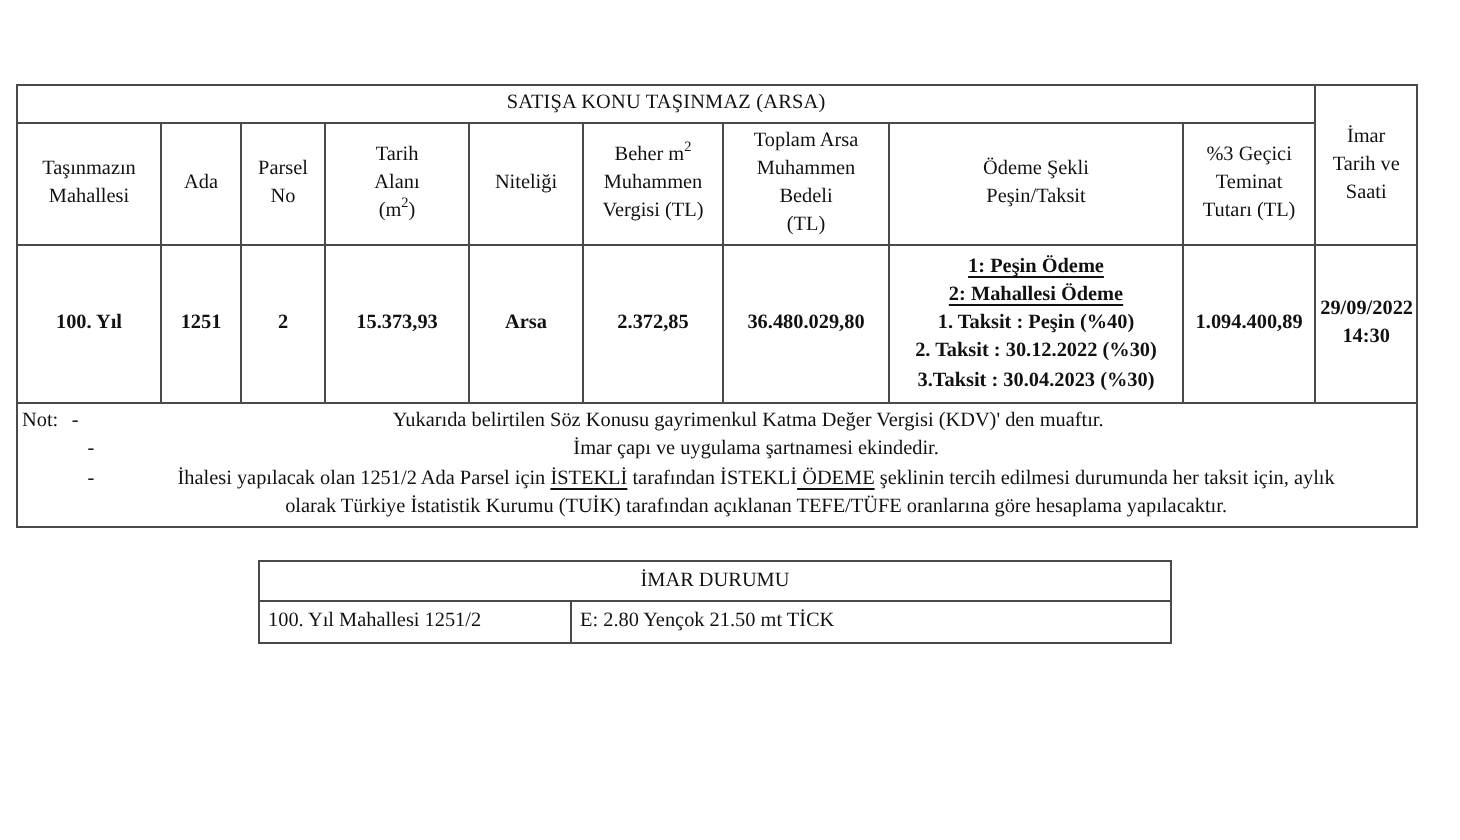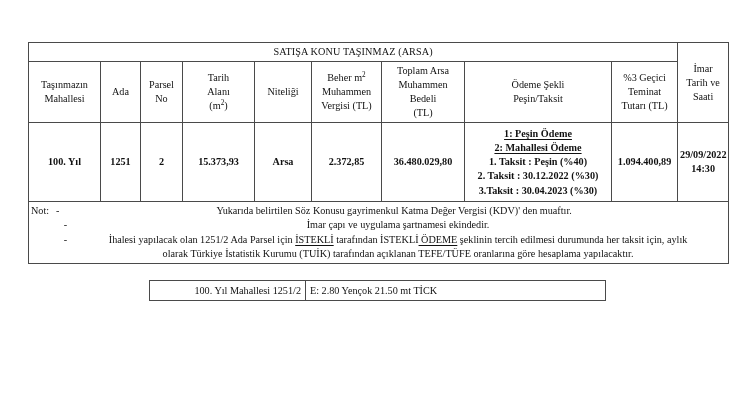--- a/index.html
+++ b/index.html
@@ -13,21 +13,21 @@
     overflow: hidden;
     font-family: "Liberation Serif", "DejaVu Serif", serif;
     color: #111111;
     -webkit-font-smoothing: antialiased;
   }
   .page {
     position: relative;
     width: 730px;
     height: 418px;
     box-sizing: border-box;
-    padding: 42px 15px 0 28px;
+    padding: 42px 15px 0 8px;
   }
 
   
   table.main {
     width: 700px;
     border-collapse: collapse;
     table-layout: fixed;
     border: 1.3px solid #3a3a3a;
   }
   table.main td {
@@ -100,21 +100,21 @@
     table-layout: fixed;
     border: 1.3px solid #3a3a3a;
   }
   table.imar td {
     border: 1px solid #4a4a4a;
     font-size: 10.2px;
     padding: 3px 4px;
     line-height: 1.35;
   }
   td.imar-title { text-align: center; }
-  td.imar-left { text-align: right; }
+  td.imar-left { text-align: left; }
   td.imar-right { text-align: left; padding-left: 10px; }
 </style>
 </head>
 <body>
 
 <div class="page">
 
   <table class="main">
     <colgroup>
       <col style="width:72px">
@@ -224,20 +224,23 @@
   </table>
 
   <div class="imar-wrap">
     <table class="imar">
       <colgroup>
           <col style="width:156px">
           <col style="width:300px">
         </colgroup>
       <tbody>
         <tr>
+          <td class="imar-title" colspan="2">İMAR DURUMU</td>
+        </tr>
+        <tr>
           <td class="imar-left">100. Yıl Mahallesi 1251/2</td>
           <td class="imar-right">E: 2.80 Yençok 21.50 mt TİCK</td>
         </tr>
       </tbody>
     </table>
   </div>
 
 </div>
 
 </body></html>

